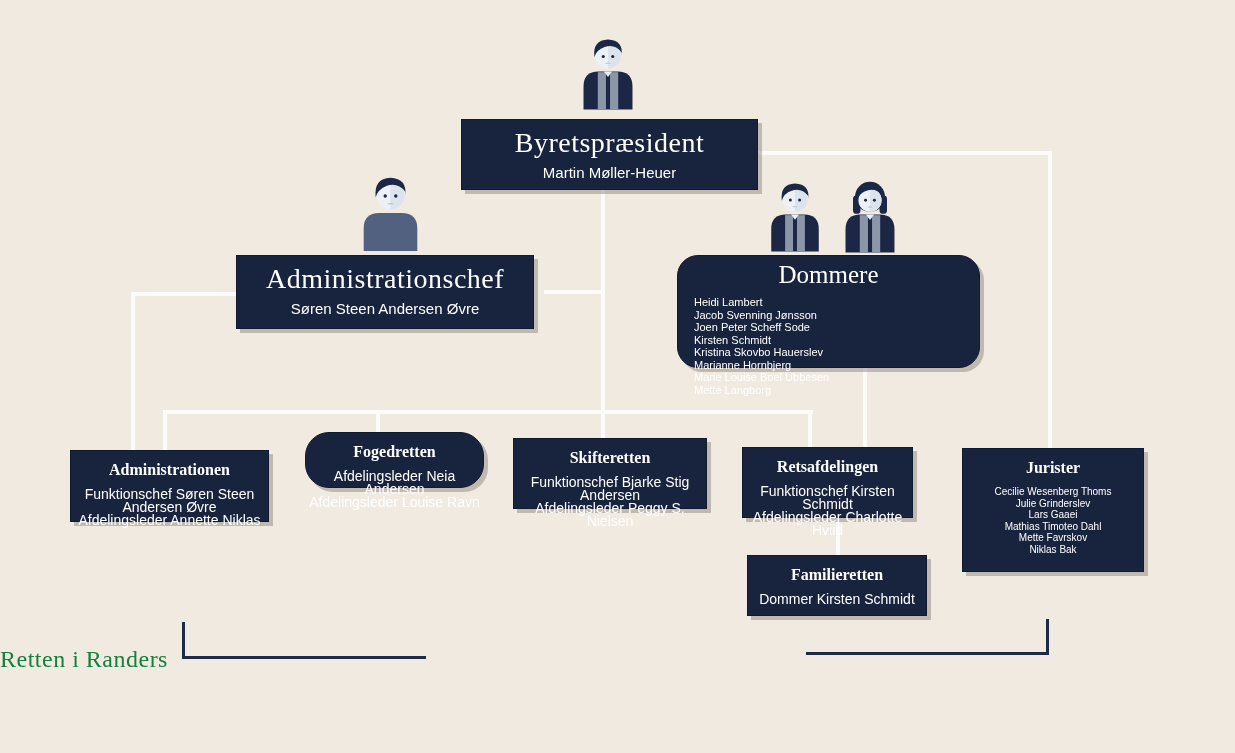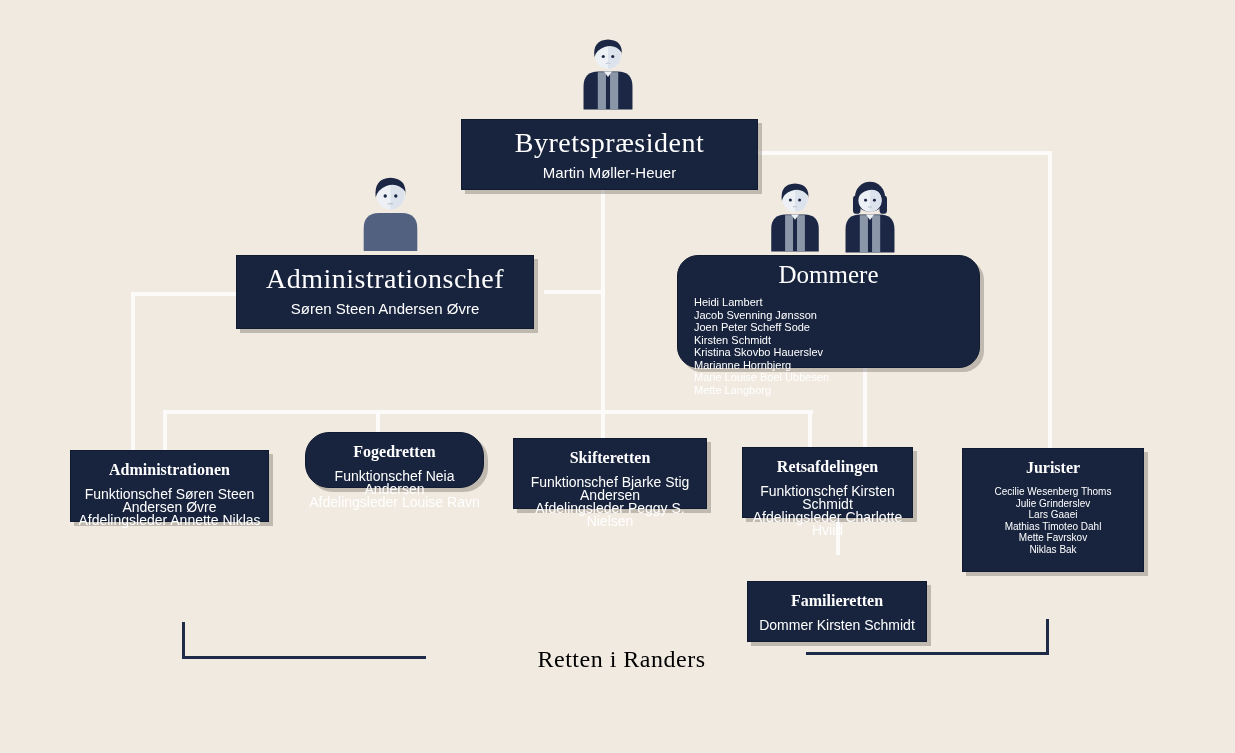--- a/index.html
+++ b/index.html
@@ -48,21 +48,21 @@
   .gap-sm { margin-top:9px; }
 
   #node-president   { left:461px; top:119px; width:297px; height:71px; }
   #node-adminchief  { left:236px; top:255px; width:298px; height:74px; }
   #node-judges      { left:677px; top:255px; width:303px; height:113px;border-radius:21px; }
   #node-administration { left:70px;  top:450px; width:199px; height:72px; }
   #node-foged       { left:305px; top:432px; width:179px; height:56px;border-radius:24px; }
   #node-skifte      { left:513px; top:438px; width:194px; height:71px; }
   #node-retsafd     { left:742px; top:447px; width:171px; height:71px; }
   #node-jurister    { left:962px; top:448px; width:182px; height:124px; }
-  #node-familie     { left:747px; top:581px; width:180px; height:61px; }
+  #node-familie     { left:747px; top:555px; width:180px; height:61px; }
 
   .judge-cols {
     display:flex;
     text-align:left;
     padding:6px 0 0 16px;
     font-size:11px;
     line-height:12.5px;
     flex-direction:column;
   }
   .judge-col1 { width:142px; }
@@ -77,25 +77,25 @@
   .avatar { position:absolute; }
   #avatar-president { left:574px; top:31px;  width:68px; height:81px; }
   #avatar-adminchief{ left:353px; top:172px; width:75px; height:79px; }
   #avatar-judge-m   { left:762px; top:176px; width:66px; height:77px; }
   #avatar-judge-f   { left:836px; top:176px; width:68px; height:77px; }
   .avatar svg { width:100%; height:100%; display:block; }
 
   
   #footer-title {
     position:absolute;
-    left:8px; right:0; top:646px;
-    text-align:center;
+    left:0; right:0; top:646px;
+    text-align:left;
     font-family:"Liberation Serif", serif;
     font-size:24px;
-    color:#000000;
+    color:#15803d;
     letter-spacing:0.5px;
   }
 </style>
 </head>
 <body>
 
 <div id="canvas">
 
   <div class="cline" style="left:601px; top:190px; width:4px; height:260px;"></div>
   <div class="cline" style="left:163px; top:410px; width:650px; height:4px;"></div>
@@ -204,21 +204,21 @@
   </div>
 
   <div class="node" id="node-administration">
     <div class="title-sm">Administrationen</div>
     <div class="sub-sm gap-sm">Funktionschef Søren Steen Andersen Øvre</div>
     <div class="sub-sm">Afdelingsleder Annette Niklas</div>
   </div>
 
   <div class="node" id="node-foged">
     <div class="title-sm">Fogedretten</div>
-    <div class="sub-sm gap-sm">Funktionschef Neia Andersen</div>
+    <div class="sub-sm gap-sm">Afdelingsleder Neia Andersen</div>
     <div class="sub-sm">Afdelingsleder Louise Ravn</div>
   </div>
 
   <div class="node" id="node-skifte">
     <div class="title-sm">Skifteretten</div>
     <div class="sub-sm gap-sm">Funktionschef Bjarke Stig Andersen</div>
     <div class="sub-sm">Afdelingsleder Peggy S. Nielsen</div>
   </div>
 
   <div class="node" id="node-retsafd">

